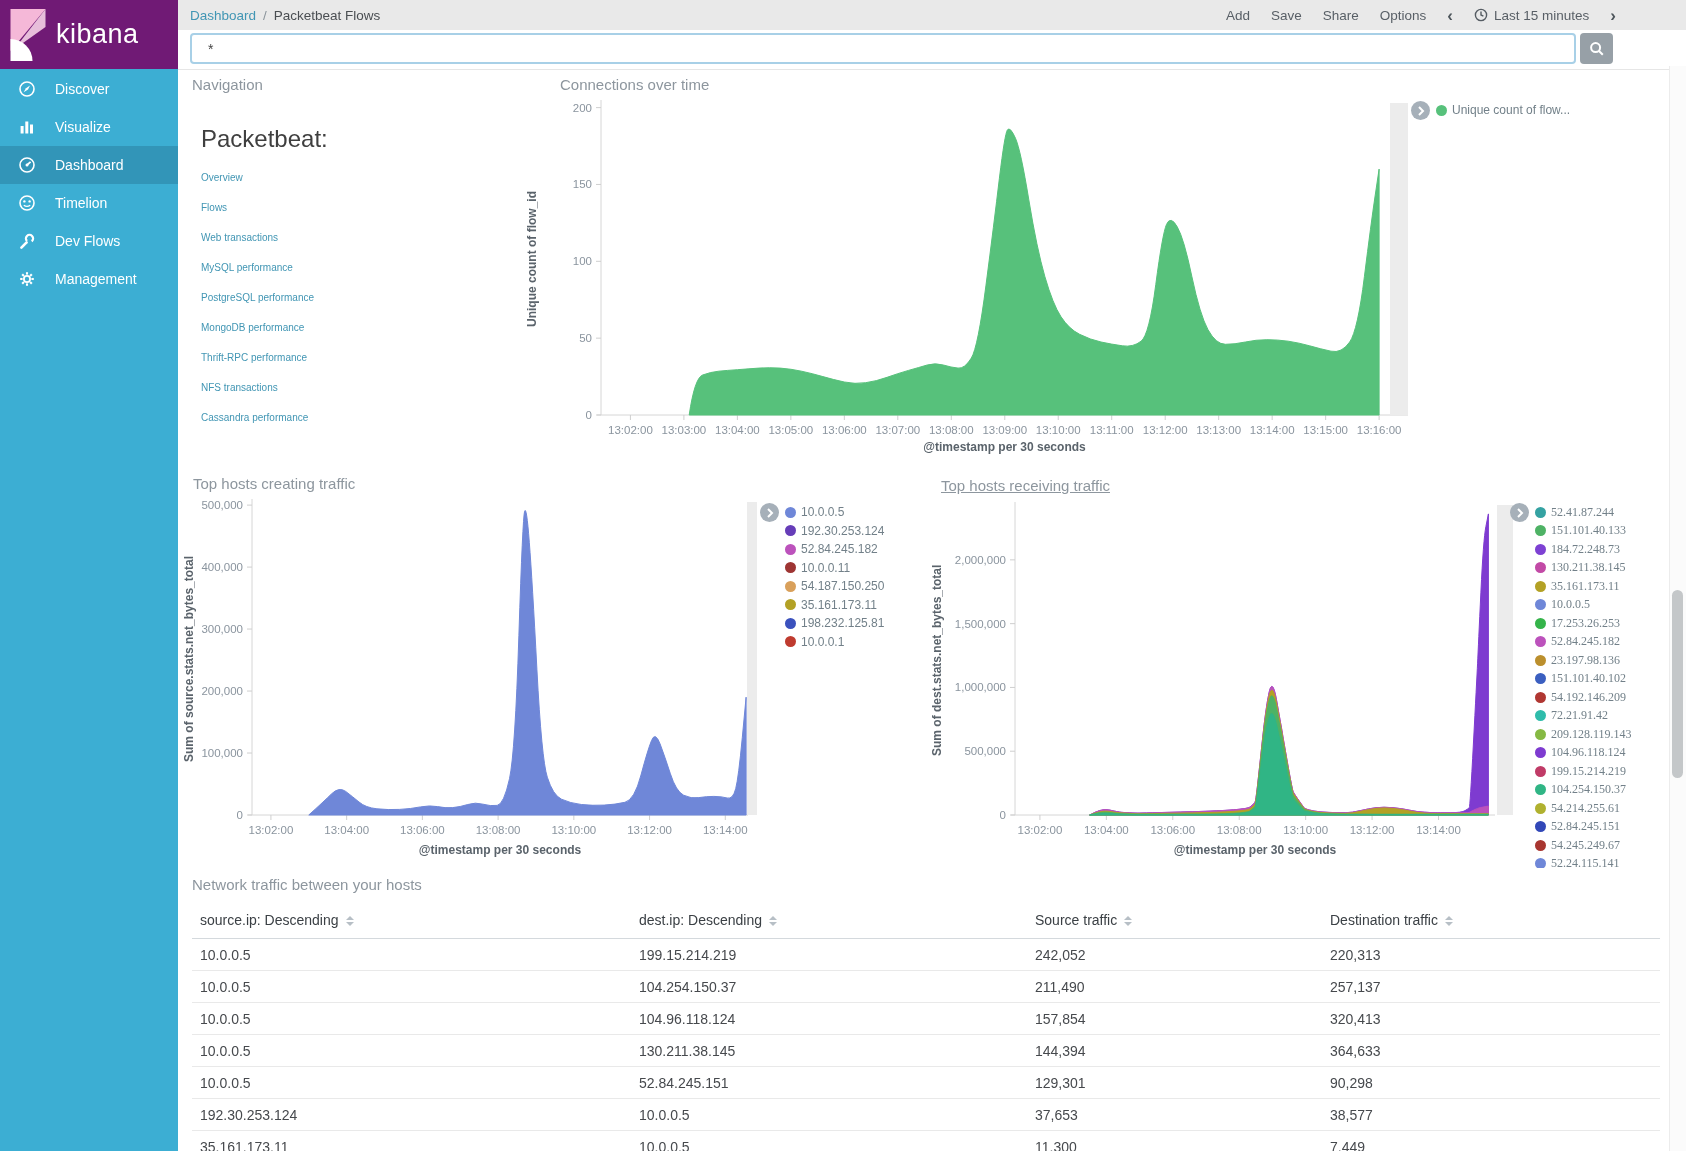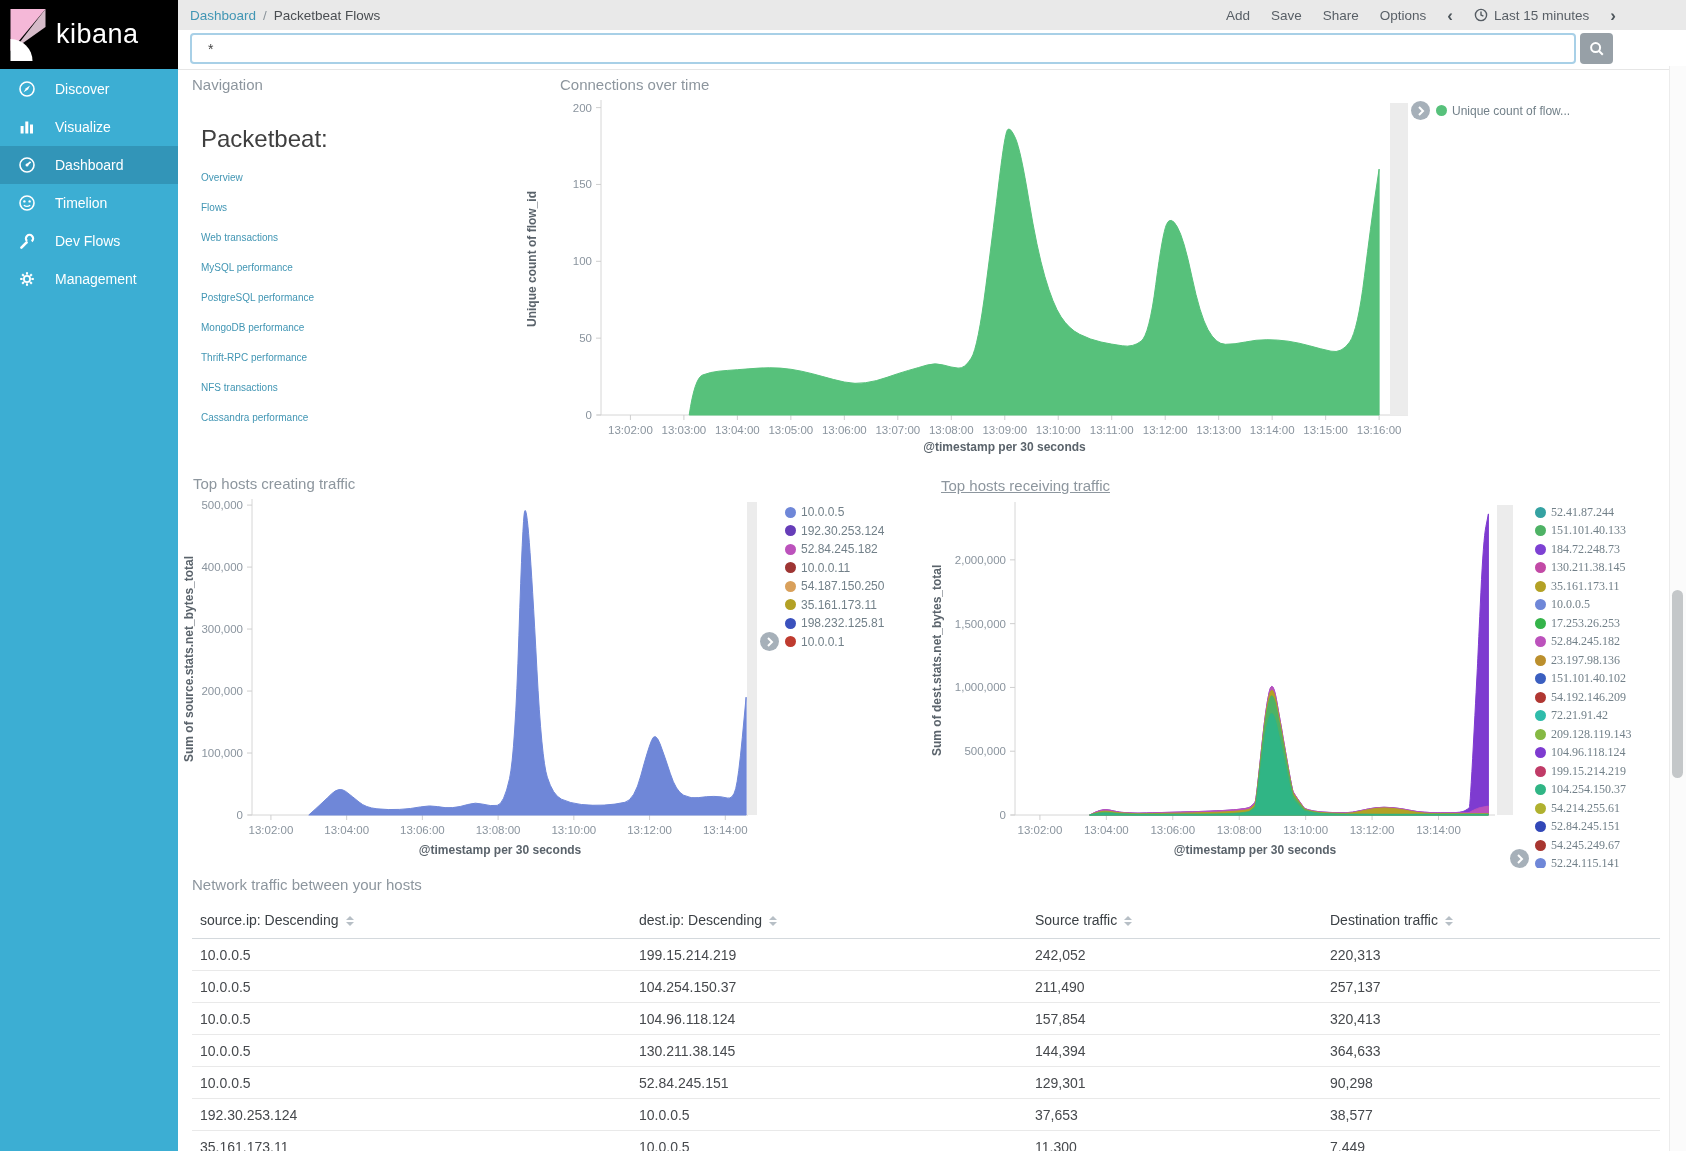--- a/index.html
+++ b/index.html
@@ -1,20 +1,20 @@
 <!DOCTYPE html>
 <html><head>
 <meta charset="utf-8">
 <style>
   html,body{margin:0;padding:0;background:#fff;}
   #app{position:relative;width:1686px;height:1151px;background:#fff;overflow:hidden;
        font-family:"Liberation Sans",sans-serif;-webkit-font-smoothing:antialiased;}
   
   #sidebar{position:absolute;left:0;top:0;width:178px;height:1151px;background:#3caed3;}
-  #logo{position:absolute;left:0;top:0;width:178px;height:69px;background:#000000;display:flex;align-items:center;}
+  #logo{position:absolute;left:0;top:0;width:178px;height:69px;background:#701a75;display:flex;align-items:center;}
   #logo svg{margin-left:10px;}
   #logo .brand-text{color:#fff;font-size:27px;font-weight:400;margin-left:10px;letter-spacing:.5px;}
   .side-item{position:relative;display:flex;align-items:center;height:38px;padding-left:18px;cursor:pointer;}
   .side-item.active{background:#3295b8;}
   .side-item .icon{width:18px;height:18px;flex:0 0 auto;}
   .side-item .lbl{color:#fff;font-size:14px;margin-left:19px;}
   #side-menu{position:absolute;left:0;top:70px;width:178px;}
   
   #topbar{position:absolute;left:178px;top:0;width:1508px;height:30px;background:#e9e9e9;}
   #crumbs{position:absolute;left:12px;top:0;height:30px;display:flex;align-items:center;font-size:13.5px;}
@@ -52,21 +52,21 @@
   .xlab{position:absolute;text-align:center;font-size:12px;font-weight:bold;color:#5a636b;}
   #xlab-0{left:601px;top:440px;width:807px;}
   #xlab-1{left:252px;top:843px;width:496px;}
   #xlab-2{left:1015px;top:843px;width:480px;}
   .chart-svg{position:absolute;}
   .pbar{position:absolute;background:#ececec;}
   #pbar-0{left:1390px;top:103px;width:18px;height:312px;}
   #pbar-1{left:747px;top:502px;width:10px;height:313px;}
   #pbar-2{left:1497px;top:505px;width:16px;height:310px;}
   
-  .legend{position:absolute;display:flex;align-items:flex-end;}
+  .legend{position:absolute;display:flex;align-items:flex-start;}
   .legend .toggle{width:19px;height:19px;border-radius:50%;background:#a6b0b9;display:flex;align-items:center;
       justify-content:center;margin-right:6px;flex:0 0 auto;cursor:pointer;}
   .legend ul{list-style:none;margin:0;padding:0;}
   .legend li{display:flex;align-items:center;height:18.5px;font-size:12px;color:#728089;white-space:nowrap;cursor:pointer;}
   .legend .dot{width:11px;height:11px;border-radius:50%;margin-right:5px;flex:0 0 auto;}
   #legend-0{left:1411px;top:101px;}
   #legend-1{left:760px;top:503px;}
   #legend-2{left:1510px;top:503px;font-family:Liberation Serif, serif;}
   #legend-2 ul{max-height:365px;overflow:hidden;}
   

